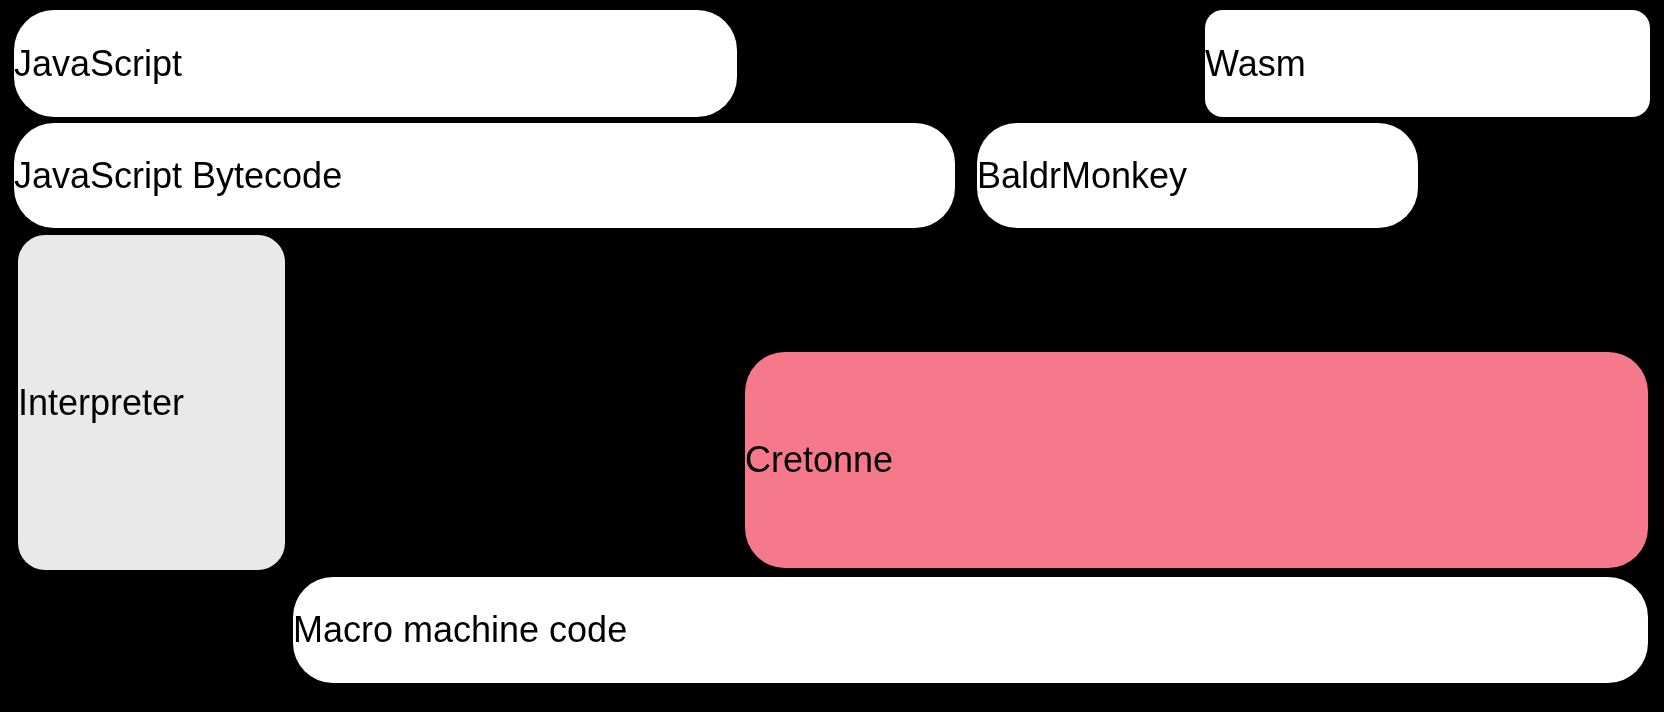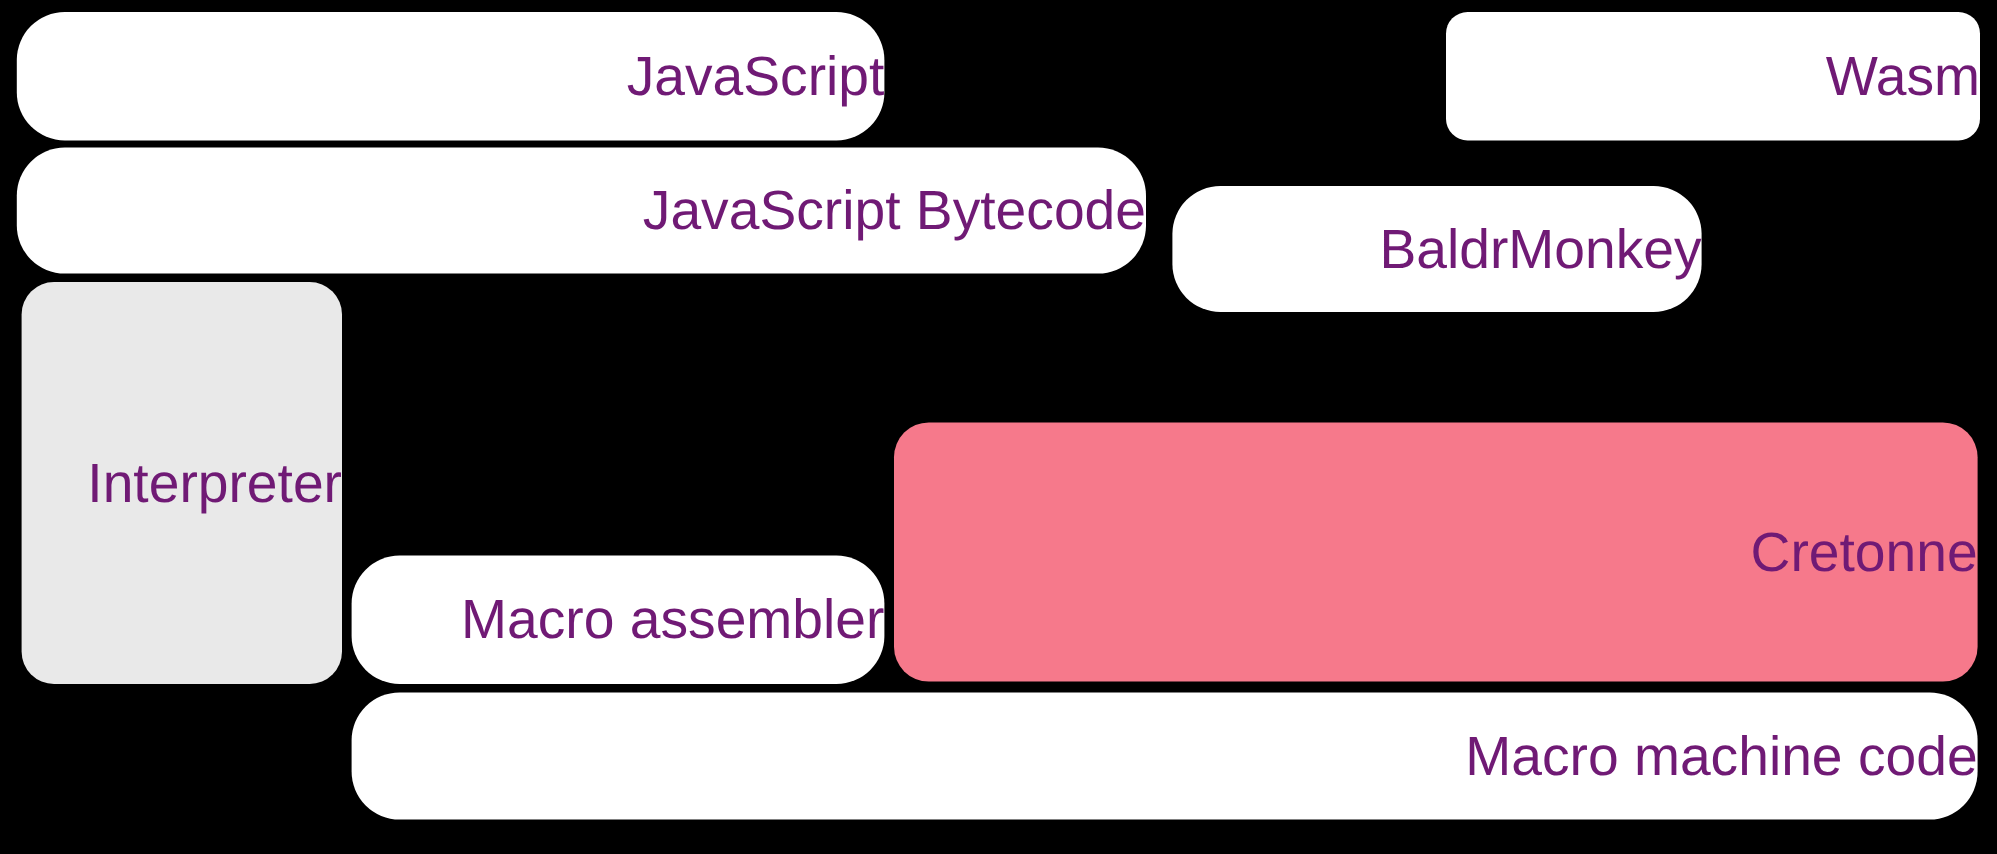--- a/index.html
+++ b/index.html
@@ -14,37 +14,37 @@
     background: #000000;
     font-family: "Liberation Sans", sans-serif;
     overflow: hidden;
   }
   .box {
     position: absolute;
     background: #ffffff;
     border-radius: 40px;
     display: flex;
     align-items: center;
-    justify-content: flex-end;
-    color: #701a75;
-    font-size: 46px;
+    justify-content: flex-start;
+    color: #000000;
+    font-size: 36px;
     line-height: 1.22;
     text-align: center;
   }
   .gray  { background: #e9e9e9; }
   .green { background: #77c043; }
-  .pink  { background: #f6798b; border-radius: 29px; }
+  .pink  { background: #f6798b; }
 
   
   .b-javascript  { left: 14px;   top: 10px;  width: 723px;  height: 107px; }
   .b-asmjs       { left: 757px;  top: 10px;  width: 433px;  height: 107px; }
   .b-wasm        { left: 1205px; top: 10px;  width: 445px;  height: 107px; border-radius: 18px; }
   
   .b-bytecode    { left: 14px;   top: 123px; width: 941px;  height: 105px; }
-  .b-baldrmonkey { left: 977px;  top: 123px; width: 441px;  height: 105px; margin-top: 32px; }
+  .b-baldrmonkey { left: 977px;  top: 123px; width: 441px;  height: 105px; }
   
   .b-interpreter { left: 18px;   top: 235px; width: 267px;  height: 335px; border-radius: 27px; }
   .b-baseline    { left: 293px;  top: 235px; width: 444px;  height: 217px; }
   .b-ionmir      { left: 745px;  top: 237px; width: 423px;  height: 105px; }
   .b-cretonne    { left: 745px;  top: 352px; width: 903px;  height: 216px; }
   .b-macro       { left: 293px;  top: 463px; width: 444px;  height: 107px; }
   
   .b-native      { left: 293px;  top: 577px; width: 1355px; height: 106px; }
 
   
@@ -75,21 +75,18 @@
   <div class="box gray b-interpreter">
     <span class="label">Interpreter</span>
   </div>
 
 
 
   <div class="box pink b-cretonne">
     <span class="label">Cretonne</span>
   </div>
 
-  <div class="box b-macro">
-    <span class="label">Macro assembler</span>
-  </div>
 
   <div class="box b-native">
     <span class="label">Macro machine code</span>
   </div>
 
 </div>
 
 </body></html>

